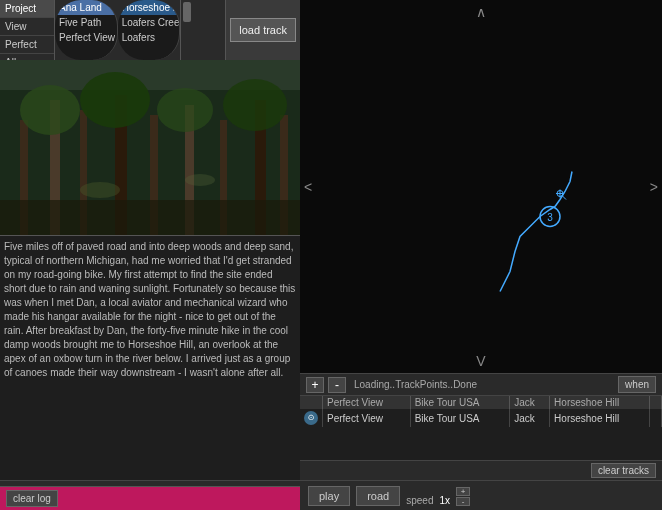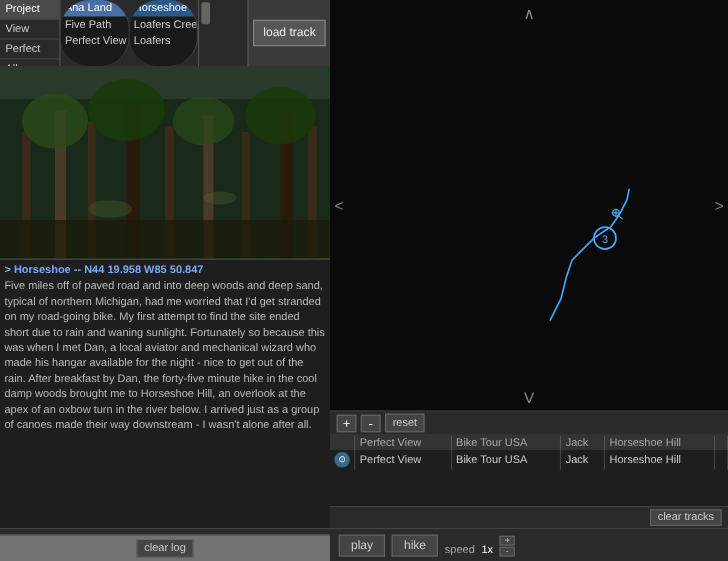--- a/index.html
+++ b/index.html
@@ -53,25 +53,25 @@
       font-weight: bold;
       color: #7af;
       margin-bottom: 3px;
     }
     .text-body {
       line-height: 1.4;
       color: #bbb;
     }
     
     .clear-log-bar {
-      background: #737373;
+      background: #be185d;
       border-top: 1px solid #555;
       padding: 3px 6px;
       display: flex;
-      justify-content: center;
+      justify-content: flex-start;
     }
     .clear-log-btn {
       background: #444;
       color: #ccc;
       border: 1px solid #666;
       padding: 2px 6px;
       cursor: pointer;
       font-size: 10px;
     }
     
@@ -426,21 +426,20 @@
 
           <rect x="0" y="140" width="300" height="35" fill="#1a1a0a" opacity="0.7"></rect>
 
           <ellipse cx="100" cy="130" rx="20" ry="8" fill="#4a5a2a" opacity="0.4"></ellipse>
           <ellipse cx="200" cy="120" rx="15" ry="6" fill="#5a6a3a" opacity="0.3"></ellipse>
         </svg>
       </div>
     </div>
 
     <div class="text-section">
-      <div class="text-header">&gt; Horseshoe -- N44 19.958  W85 50.847</div>
       <div class="text-body">Five miles off of paved road and into deep woods and deep sand, typical of northern Michigan, had me worried that I'd get stranded on my road-going bike. My first attempt to find the site ended short due to rain and waning sunlight. Fortunately so because this was when I met Dan, a local aviator and mechanical wizard who made his hangar available for the night - nice to get out of the rain. After breakfast by Dan, the forty-five minute hike in the cool damp woods brought me to Horseshoe Hill, an overlook at the apex of an oxbow turn in the river below. I arrived just as a group of canoes made their way downstream - I wasn't alone after all.</div>
     </div>
 
     <div style="height:6px; background:#2a2a2a; border-top:1px solid #444;"></div>
 
     <div class="clear-log-bar">
       <button class="clear-log-btn">clear log</button>
     </div>
 
   </div>
@@ -468,21 +467,22 @@
           <line x1="0" y1="-4" x2="0" y2="4" stroke="#4af" stroke-width="1"></line>
           <circle cx="0" cy="0" r="3" fill="none" stroke="#4af" stroke-width="1"></circle>
           <line x1="2" y1="2" x2="6" y2="6" stroke="#4af" stroke-width="1"></line>
         </g>
       </svg>
     </div>
 
     <div class="zoom-bar">
       <button class="zoom-btn">+</button>
       <button class="zoom-btn">-</button>
-      <button class="reset-btn">reset</button>
+      <span class="zoom-label">Loading..TrackPoints..Done</span>
+      <button class="reset-btn">when</button>
     </div>
 
     <div class="tracks-section">
       <div class="tracks-table">
         <table>
           <thead>
             <tr>
               <th style="width:20px;"></th>
               <th>Perfect View</th>
               <th>Bike Tour USA</th>
@@ -506,21 +506,21 @@
         </table>
       </div>
     </div>
 
     <div class="clear-tracks-bar">
       <button class="clear-tracks-btn">clear tracks</button>
     </div>
 
     <div class="playback-bar">
       <button class="play-btn">play</button>
-      <button class="stop-btn">hike</button>
+      <button class="stop-btn">road</button>
       <span class="speed-label">speed</span>
       <span class="speed-value">1x</span>
       <div class="speed-controls">
         <button class="speed-up">+</button>
         <button class="speed-down">-</button>
       </div>
     </div>
 
   </div>
 </div>

